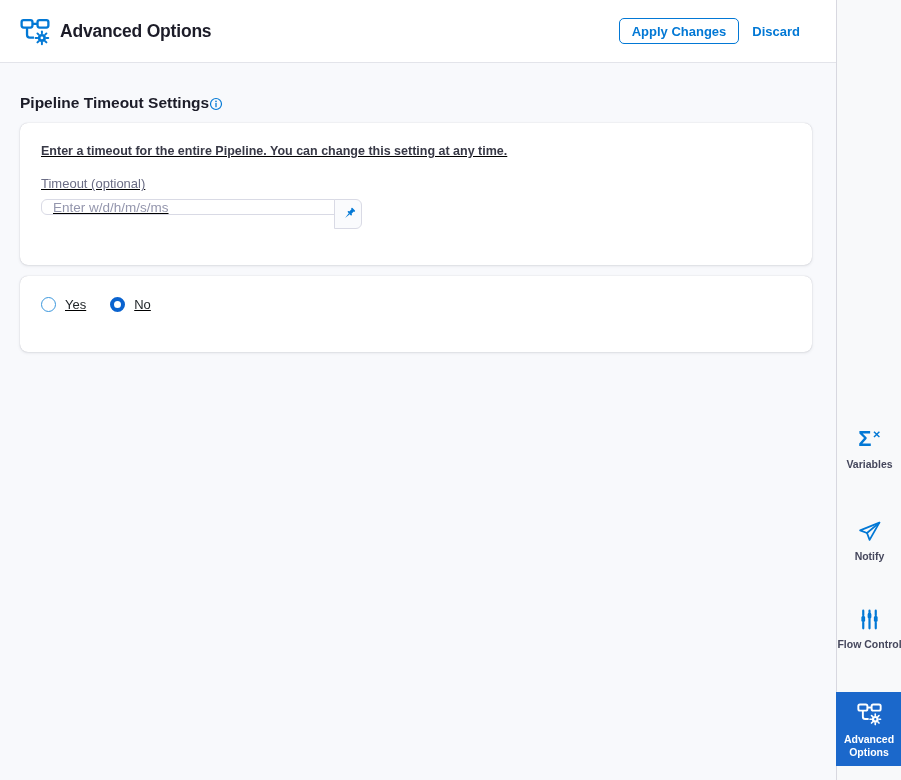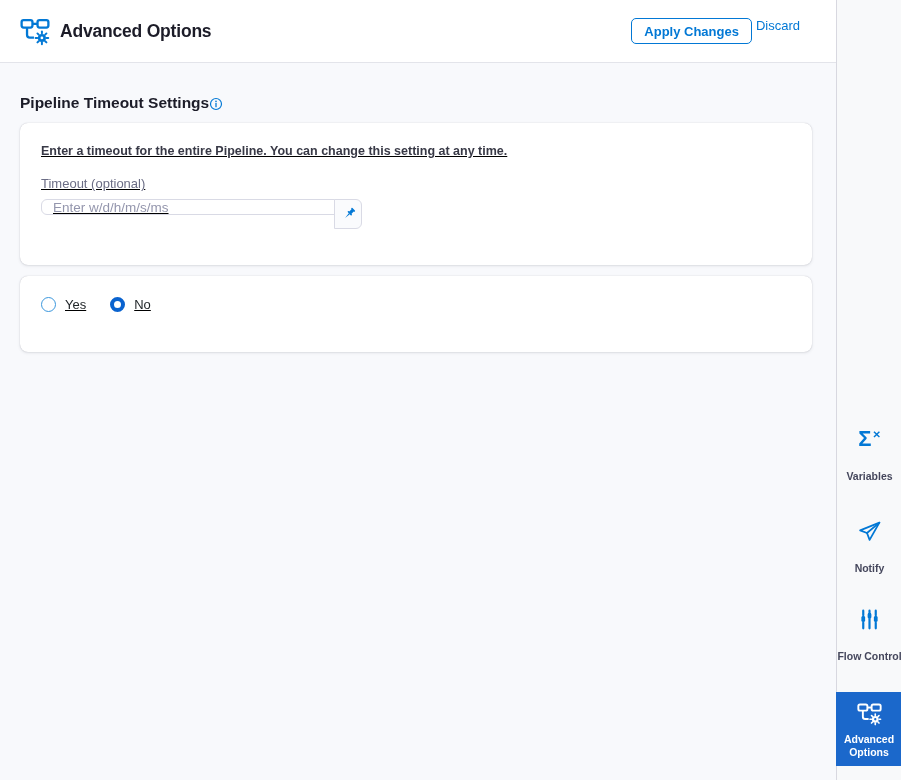--- a/index.html
+++ b/index.html
@@ -26,28 +26,28 @@
   
   .main{position:absolute;left:0;top:0;width:836px;height:780px;background:var(--content-bg);}
   .topbar{
     height:63px;background:#fff;border-bottom:1px solid #e3e4ea;
     display:flex;align-items:center;justify-content:space-between;
     padding:0 36px 0 20px;
   }
   .title-group{display:flex;align-items:center;gap:10px;}
   .app-icon{width:30px;height:30px;color:var(--primary);}
   .page-title{font-size:17.5px;font-weight:700;color:var(--text-dark);letter-spacing:-0.2px;}
-  .actions{display:flex;gap:4px;}
+  .actions{display:flex;align-items:center;gap:13px;}
   .btn-apply{
     height:26px;padding:0 12px;background:#fff;
     border:1.5px solid var(--primary);border-radius:5px;
     color:var(--primary);font-weight:700;font-size:13px;
     font-family:"Liberation Sans",sans-serif;cursor:pointer;
   }
-  .link-discard{color:var(--primary);font-weight:400;font-size:13px;text-decoration:none;cursor:pointer;}
+  .link-discard{color:var(--primary);font-weight:700;font-size:13px;text-decoration:none;cursor:pointer;}
 
   
   .content{padding:0 24px 0 20px;}
   .section-head{display:flex;align-items:center;gap:0;margin-top:31px;}
   .section-head.second{margin-top:26px;}
   .section-title{font-size:15.5px;font-weight:700;color:var(--text-dark);}
   .info-icon{width:14px;height:14px;color:var(--primary);margin-top:1px;cursor:pointer;}
 
   .card{
     margin-top:11px;background:#fff;border-radius:8px;
@@ -88,21 +88,21 @@
     background:var(--sidebar-bg);border-left:1px solid #d8d8e0;
   }
   .nav-item{
     position:absolute;left:0;width:65px;
     display:flex;flex-direction:column;align-items:center;
     color:var(--primary);cursor:pointer;text-align:center;
   }
   .nav-item .nav-icon{height:26px;display:flex;align-items:center;justify-content:center;}
   .nav-icon svg{width:25px;height:25px;}
   .nav-label{
-    margin-top:18px;font-size:10.5px;font-weight:700;line-height:1.18;color:#45475c;
+    margin-top:6px;font-size:10.5px;font-weight:700;line-height:1.18;color:#45475c;
   }
   .nav-variables{top:426px;}
   .nav-notify{top:518px;}
   .nav-flow{top:606px;}
   .nav-item.active{
     top:692px;height:74px;left:-1px;width:66px;
     background:var(--active-nav);justify-content:center;color:#fff;
   }
   .nav-item.active .nav-label{color:#fff;margin-top:7px;}
 

